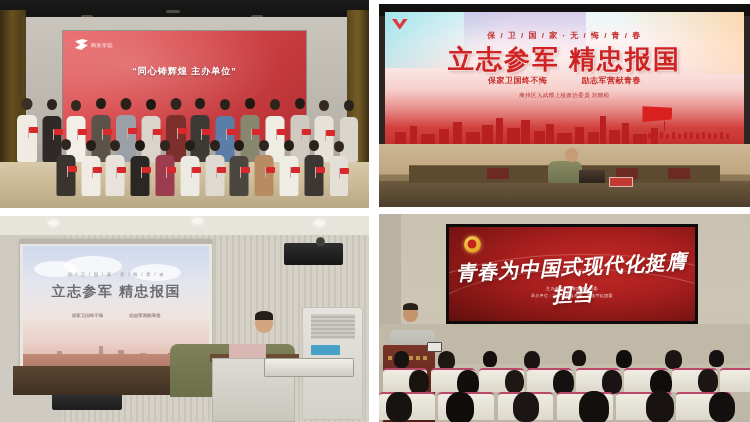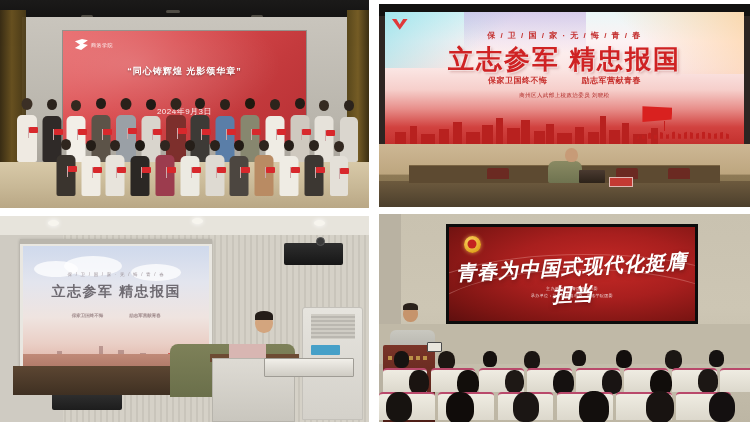--- a/index.html
+++ b/index.html
@@ -200,22 +200,21 @@
     <div class="tl-curtain-l"></div>
     <div class="tl-curtain-r"></div>
     <div class="tl-floor"></div>
 
     <div class="tl-screen">
       <div class="tl-screen-glow"></div>
       <div class="tl-logo">
         <div class="tl-logo-mark"></div>
         <div class="tl-logo-text">商洛学院</div>
       </div>
-      <div class="tl-t1">“同心铸辉煌   光影颂华章”</div>
-      <div class="tl-t3">2024年9月3日</div>
+      <div class="tl-t1">“同心铸辉煌   主办单位”</div>
     </div>
 
     <div class="tl-people">
 
       <div class="pr" style="top:6%;height:62%;">
         <div class="person" style="left:2%;width:7%;height:100%;">
           <div class="p-head" style="top:0;width:11px;height:12px;background:#3b2f25;"></div>
           <div class="p-body" style="top:26%;width:20px;height:74%;background:#efeae2;"></div>
           <div class="flag" style="left:60%;top:46%;"></div>
         </div>

